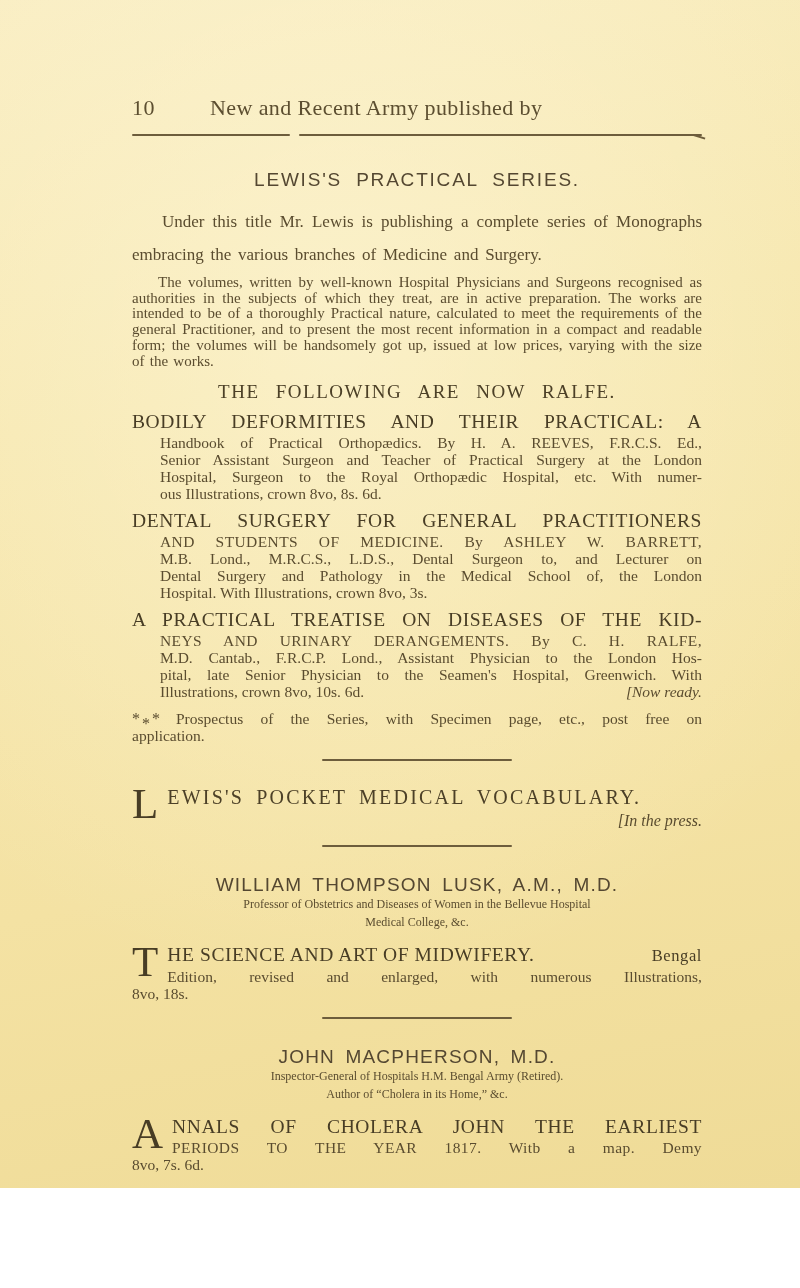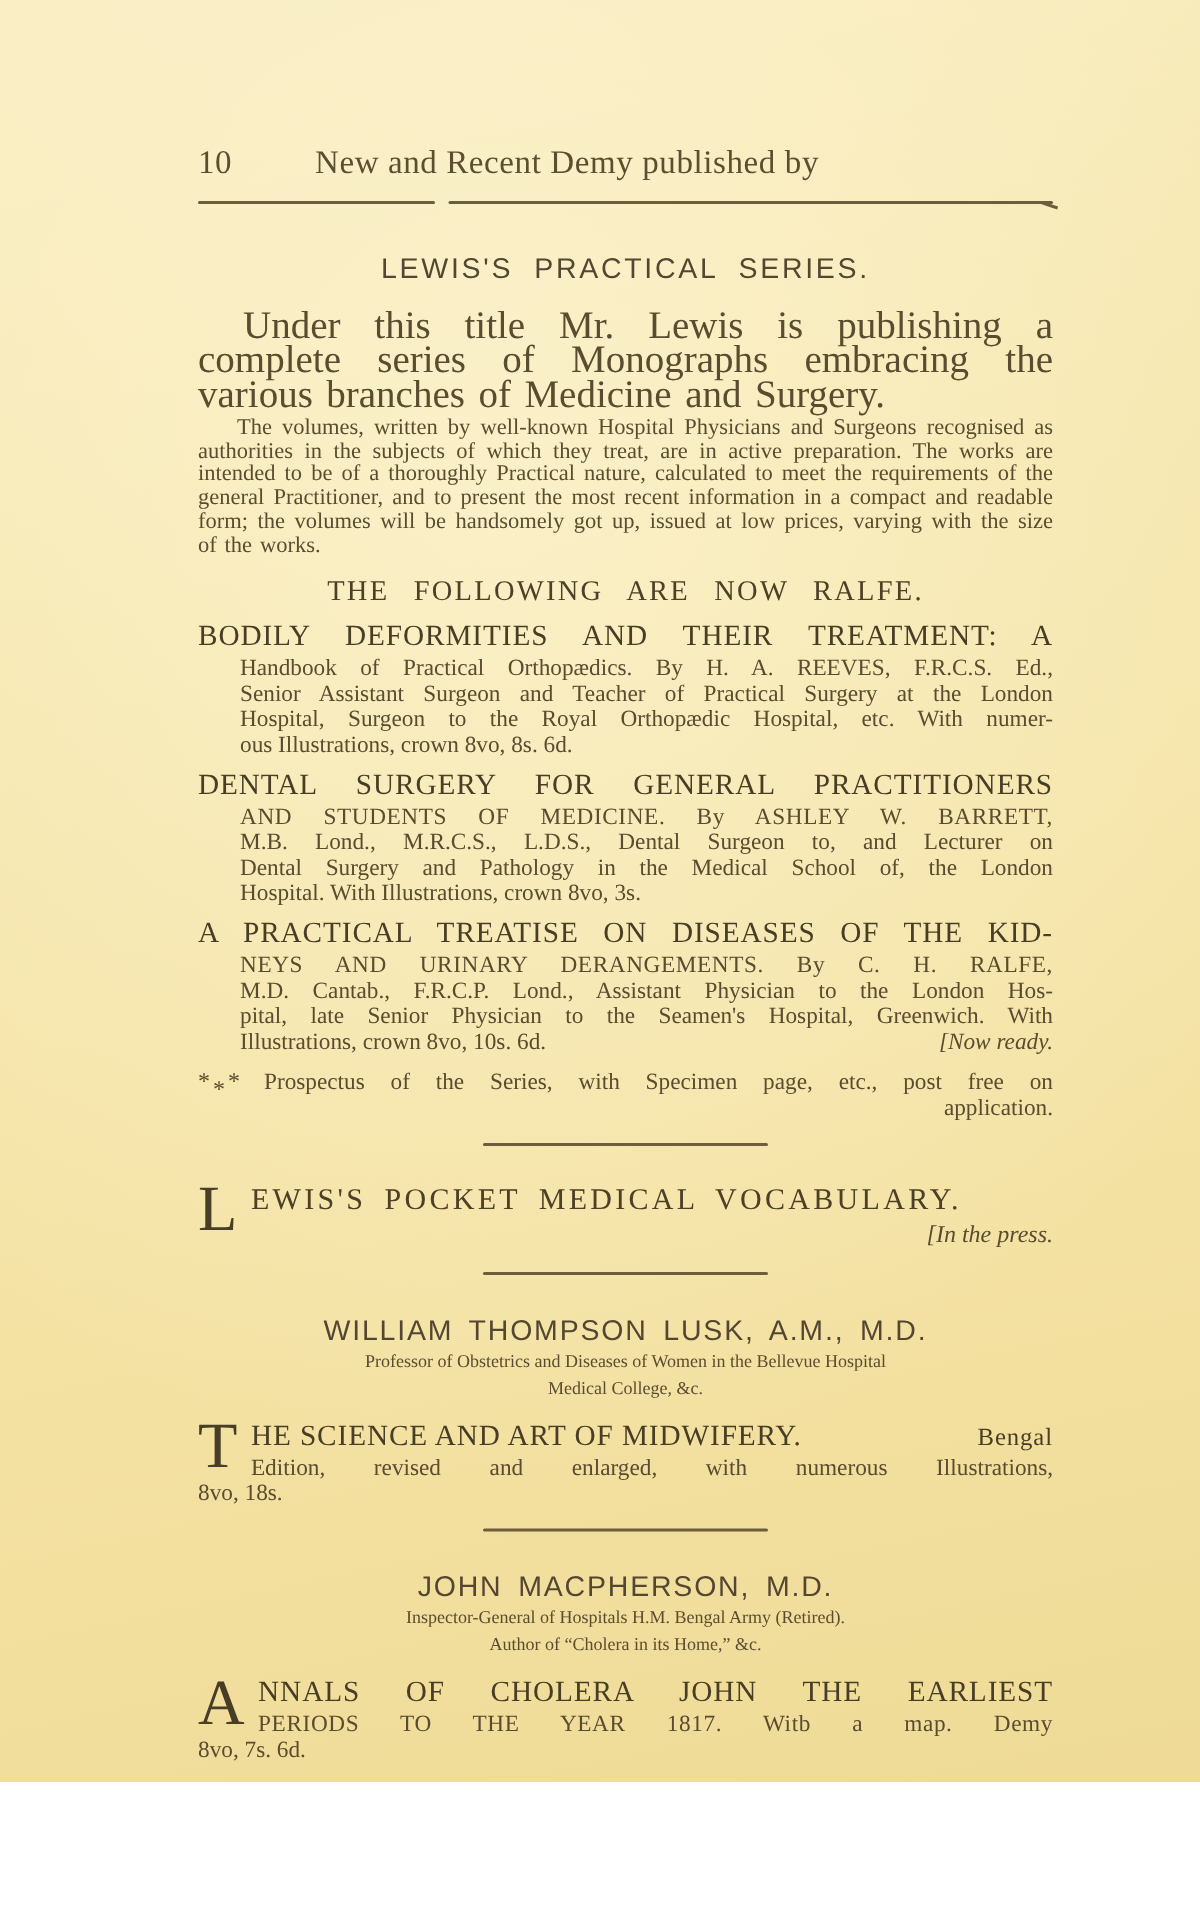--- a/index.html
+++ b/index.html
@@ -25,41 +25,41 @@
   .head-rule .gap{width:9px;}
   .head-rule .seg2{flex:1;height:2px;background:#6d5d3c;border-radius:2px;position:relative;}
   .head-rule .seg2::after{content:"";position:absolute;right:-4px;top:0;width:12px;height:2px;
     background:#6d5d3c;transform:rotate(18deg);transform-origin:left top;}
 
   
   .series-title{margin-top:33px;text-align:center;
     font-family:"Liberation Sans","DejaVu Sans",sans-serif;
     font-size:19px;letter-spacing:1.8px;word-spacing:7px;color:#544731;}
 
-  .intro{margin:14px 0 0;font-size:26px;line-height:23px;text-align:justify;
+  .intro{margin:14px 0 0;font-size:17px;line-height:33px;text-align:justify;
     text-indent:30px;word-spacing:2.5px;color:#5a4c2f;}
   .desc{margin:4px 0 0;font-size:15px;line-height:15.7px;text-align:justify;
     text-indent:26px;word-spacing:1.5px;color:#5a4c2f;}
 
   .ready{margin-top:12px;text-align:center;font-size:19px;
     letter-spacing:1.5px;word-spacing:10px;color:#4c4027;}
 
   
   .entry{margin-top:6px;}
   .line{display:block;}
   .h{font-size:19.5px;line-height:25px;letter-spacing:0.6px;color:#483d25;}
   .jl{text-align:justify;text-align-last:justify;}
   .t{font-size:15.5px;line-height:17px;color:#5a4c2f;}
   .sc{letter-spacing:0.4px;}
   .ind{padding-left:28px;}
   .ind2{padding-left:20px;}
   .flexline{display:flex;justify-content:space-between;align-items:baseline;}
   .it{font-style:italic;}
   .right{text-align:right;}
-  .center{text-align:right;}
+  .center{text-align:left;}
   .clear{clear:left;}
   .tail{font-size:16.5px;}
 
   
   .note{margin-top:10px;}
   .ast{display:inline-block;margin-right:14px;letter-spacing:2px;font-size:16px;}
   .ast .mid{position:relative;top:5px;}
 
   .crule{width:190px;height:2px;background:#6d5d3c;margin:15px auto 0;border-radius:2px;}
 
@@ -77,37 +77,37 @@
   .dc{margin-top:11px;}
 </style>
 </head>
 <body>
 
 <div class="page">
   <div class="content">
 
     <div class="running-head">
       <span class="pagenum">10</span>
-      <span>New and Recent Demy published by</span>
+      <span>New and Recent Army published by</span>
     </div>
     <div class="head-rule">
       <span class="seg1"></span>
       <span class="gap"></span>
       <span class="seg2"></span>
     </div>
 
     <div class="series-title">LEWIS'S PRACTICAL SERIES.</div>
 
     <p class="intro">Under this title Mr. Lewis is publishing a complete series of Monographs embracing the various branches of Medicine and Surgery.</p>
     <p class="desc">The volumes, written by well-known Hospital Physicians and Surgeons recognised as authorities in the subjects of which they treat, are in active preparation. The works are intended to be of a thoroughly Practical nature, calculated to meet the requirements of the general Practitioner, and to present the most recent information in a compact and readable form; the volumes will be handsomely got up, issued at low prices, varying with the size of the works.</p>
 
     <div class="ready">THE FOLLOWING ARE NOW RALFE.</div>
 
     <div class="entry">
-      <div class="line h jl">BODILY DEFORMITIES AND THEIR TREATMENT: A</div>
+      <div class="line h jl">BODILY DEFORMITIES AND THEIR PRACTICAL: A</div>
       <div class="line t ind jl">Handbook of Practical Orthopædics. By H. A. REEVES, F.R.C.S. Ed.,</div>
       <div class="line t ind jl">Senior Assistant Surgeon and Teacher of Practical Surgery at the London</div>
       <div class="line t ind jl">Hospital, Surgeon to the Royal Orthopædic Hospital, etc. With numer-</div>
       <div class="line t ind">ous Illustrations, crown 8vo, 8s. 6d.</div>
     </div>
 
     <div class="entry">
       <div class="line h jl">DENTAL SURGERY FOR GENERAL PRACTITIONERS</div>
       <div class="line t sc ind jl">AND STUDENTS OF MEDICINE. By ASHLEY W. BARRETT,</div>
       <div class="line t ind jl">M.B. Lond., M.R.C.S., L.D.S., Dental Surgeon to, and Lecturer on</div>

